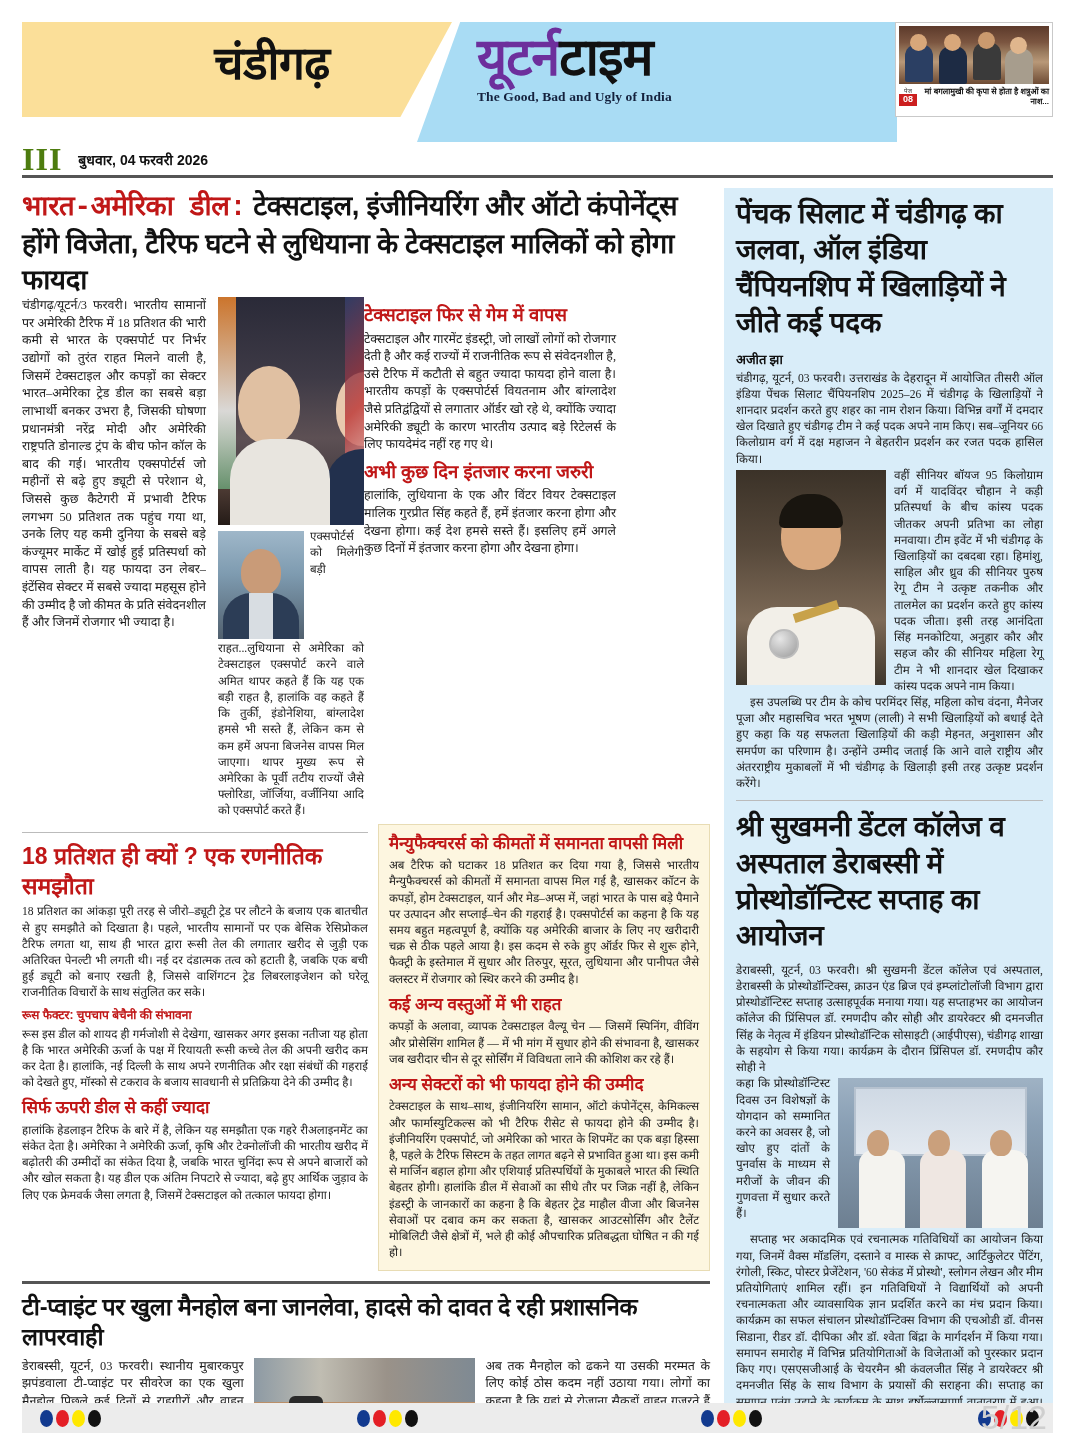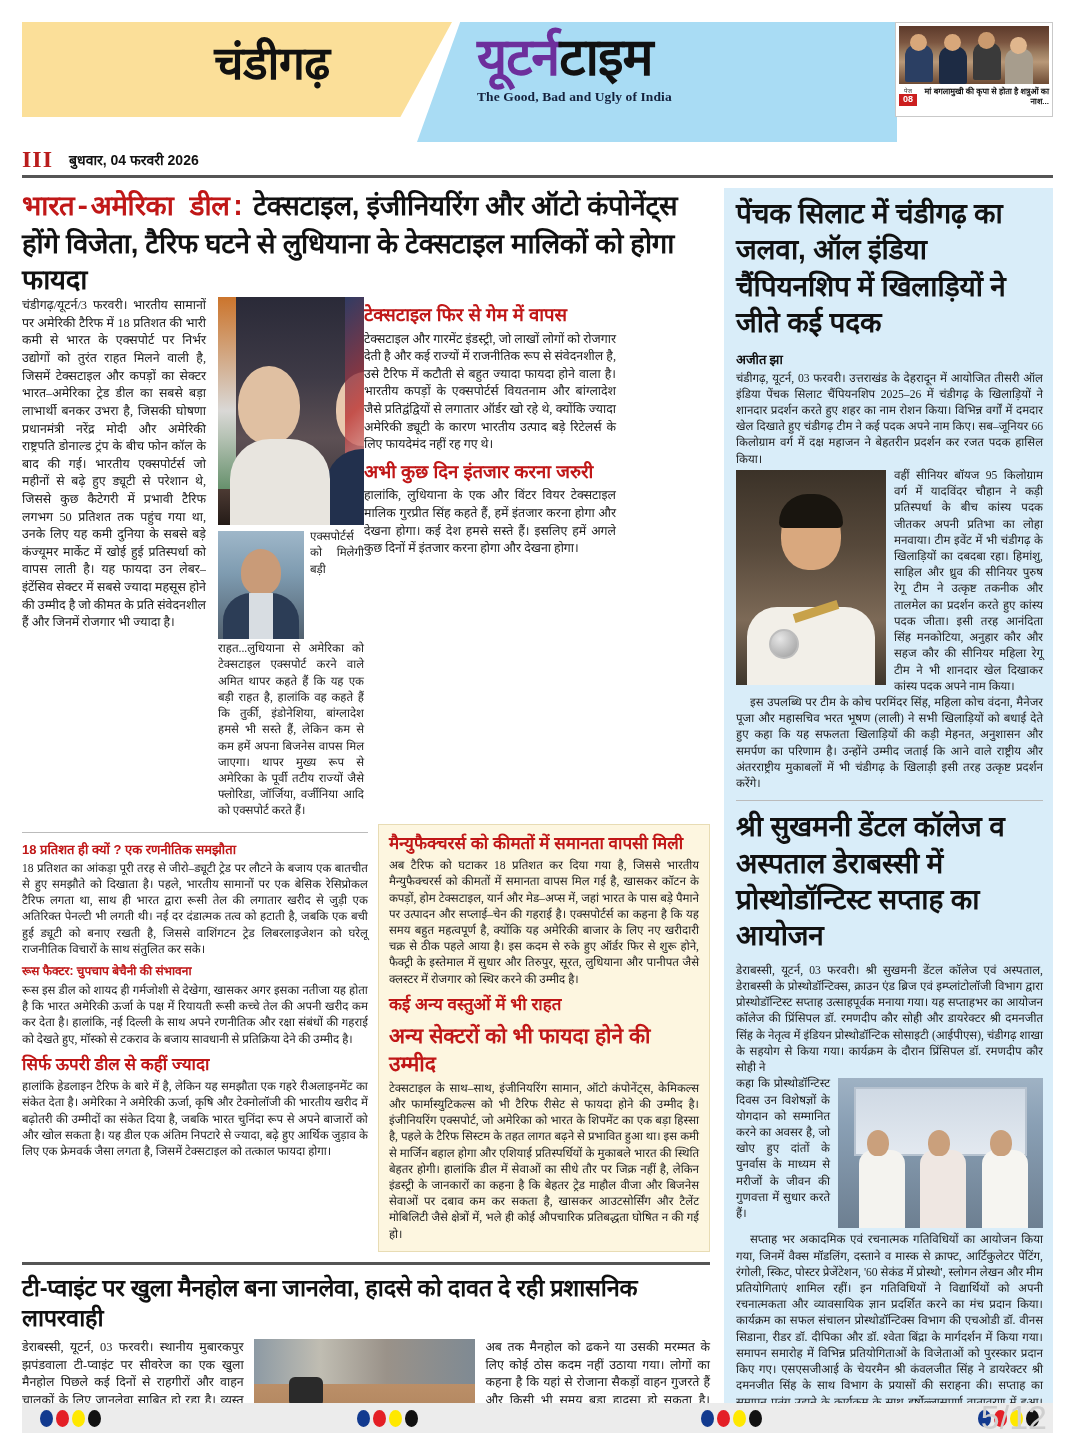--- a/index.html
+++ b/index.html
@@ -76,22 +76,22 @@
     font-size:8px; color:#111; line-height:1.25;text-align:right;
   }
 
   
   .datebar {
     position: relative; margin: 2px 22px 0 22px; height: 34px;
     display: flex; align-items: center; gap: 16px;
     border-bottom: 3px solid #555;
   }
   .dateline-num {
-    font-family: "Liberation Serif", serif; font-weight: 700; font-size: 24px;
-    color: #b91c1c; letter-spacing: 1px;
+    font-family: "Liberation Serif", serif; font-weight: 700; font-size: 32px;
+    color: #4d7c0f; letter-spacing: 1px;
   }
   .dateline-txt {
     font-family: "Liberation Sans", sans-serif; font-weight: 700; font-size: 14px; color: #111;
   }
 
   
   .content { position: relative; margin: 10px 22px 0 22px; display: flex; gap: 0; }
   .col-left { width: 700px; padding-right: 12px; }
   .col-right {
     width: 331px; background: #d9edf9; padding: 8px 10px 10px 12px;
@@ -350,34 +350,35 @@
             <h2 class="hl-sub">टेक्सटाइल फिर से गेम में वापस</h2>
             <p class="body-txt">टेक्सटाइल और गारमेंट इंडस्ट्री, जो लाखों लोगों को रोजगार देती है और कई राज्यों में राजनीतिक रूप से संवेदनशील है, उसे टैरिफ में कटौती से बहुत ज्यादा फायदा होने वाला है। भारतीय कपड़ों के एक्सपोर्टर्स वियतनाम और बांग्लादेश जैसे प्रतिद्वंद्वियों से लगातार ऑर्डर खो रहे थे, क्योंकि ज्यादा अमेरिकी ड्यूटी के कारण भारतीय उत्पाद बड़े रिटेलर्स के लिए फायदेमंद नहीं रह गए थे।</p>
             <h2 class="hl-sub">अभी कुछ दिन इंतजार करना जरुरी</h2>
             <p class="body-txt">हालांकि, लुधियाना के एक और विंटर वियर टेक्सटाइल मालिक गुरप्रीत सिंह कहते हैं, हमें इंतजार करना होगा और देखना होगा। कई देश हमसे सस्ते हैं। इसलिए हमें अगले कुछ दिनों में इंतजार करना होगा और देखना होगा।</p>
           </div>
         </div>
 
         <div style="display:flex; gap:10px; margin-top:4px;">
           <div style="width:352px;">
             <div class="rule-thin"></div>
-            <h2 class="hl-sub" style="font-size:13px;">18 प्रतिशत ही क्यों ? एक रणनीतिक समझौता</h2>
+            <h2 class="hl-sub" style="font-size:23px;">18 प्रतिशत ही क्यों ? एक रणनीतिक समझौता</h2>
             <p class="body-txt body-sm">18 प्रतिशत का आंकड़ा पूरी तरह से जीरो–ड्यूटी ट्रेड पर लौटने के बजाय एक बातचीत से हुए समझौते को दिखाता है। पहले, भारतीय सामानों पर एक बेसिक रेसिप्रोकल टैरिफ लगता था, साथ ही भारत द्वारा रूसी तेल की लगातार खरीद से जुड़ी एक अतिरिक्त पेनल्टी भी लगती थी। नई दर दंडात्मक तत्व को हटाती है, जबकि एक बची हुई ड्यूटी को बनाए रखती है, जिससे वाशिंगटन ट्रेड लिबरलाइजेशन को घरेलू राजनीतिक विचारों के साथ संतुलित कर सके।</p>
             <h2 class="hl-sub" style="font-size:12px;">रूस फैक्टर: चुपचाप बेचैनी की संभावना</h2>
             <p class="body-txt body-sm">रूस इस डील को शायद ही गर्मजोशी से देखेगा, खासकर अगर इसका नतीजा यह होता है कि भारत अमेरिकी ऊर्जा के पक्ष में रियायती रूसी कच्चे तेल की अपनी खरीद कम कर देता है। हालांकि, नई दिल्ली के साथ अपने रणनीतिक और रक्षा संबंधों की गहराई को देखते हुए, मॉस्को से टकराव के बजाय सावधानी से प्रतिक्रिया देने की उम्मीद है।</p>
             <h2 class="hl-sub" style="font-size:17px;">सिर्फ ऊपरी डील से कहीं ज्यादा</h2>
             <p class="body-txt body-sm">हालांकि हेडलाइन टैरिफ के बारे में है, लेकिन यह समझौता एक गहरे रीअलाइनमेंट का संकेत देता है। अमेरिका ने अमेरिकी ऊर्जा, कृषि और टेक्नोलॉजी की भारतीय खरीद में बढ़ोतरी की उम्मीदों का संकेत दिया है, जबकि भारत चुनिंदा रूप से अपने बाजारों को और खोल सकता है। यह डील एक अंतिम निपटारे से ज्यादा, बढ़े हुए आर्थिक जुड़ाव के लिए एक फ्रेमवर्क जैसा लगता है, जिसमें टेक्सटाइल को तत्काल फायदा होगा।</p>
           </div>
 
           <div style="width:338px;">
             <div class="tint-box" style="margin-top:0;">
               <h2 class="hl-sub" style="margin-top:0; font-size:17px;">मैन्युफैक्चरर्स को कीमतों में समानता वापसी मिली</h2>
               <p class="body-txt body-sm">अब टैरिफ को घटाकर 18 प्रतिशत कर दिया गया है, जिससे भारतीय मैन्युफैक्चरर्स को कीमतों में समानता वापस मिल गई है, खासकर कॉटन के कपड़ों, होम टेक्सटाइल, यार्न और मेड–अप्स में, जहां भारत के पास बड़े पैमाने पर उत्पादन और सप्लाई–चेन की गहराई है। एक्सपोर्टर्स का कहना है कि यह समय बहुत महत्वपूर्ण है, क्योंकि यह अमेरिकी बाजार के लिए नए खरीदारी चक्र से ठीक पहले आया है। इस कदम से रुके हुए ऑर्डर फिर से शुरू होने, फैक्ट्री के इस्तेमाल में सुधार और तिरुपुर, सूरत, लुधियाना और पानीपत जैसे क्लस्टर में रोजगार को स्थिर करने की उम्मीद है।</p>
               <h2 class="hl-sub" style="font-size:17px;">कई अन्य वस्तुओं में भी राहत</h2>
-              <h2 class="hl-sub" style="font-size:21px;">अन्य सेक्टरों को भी फायदा होने की उम्मीद</h2>
+              <p class="body-txt body-sm">कपड़ों के अलावा, व्यापक टेक्सटाइल वैल्यू चेन — जिसमें स्पिनिंग, वीविंग और प्रोसेसिंग शामिल हैं — में भी मांग में सुधार होने की संभावना है, खासकर जब खरीदार चीन से दूर सोर्सिंग में विविधता लाने की कोशिश कर रहे हैं।</p>
+              <h2 class="hl-sub" style="font-size:17px;">अन्य सेक्टरों को भी फायदा होने की उम्मीद</h2>
               <p class="body-txt body-sm">टेक्सटाइल के साथ–साथ, इंजीनियरिंग सामान, ऑटो कंपोनेंट्स, केमिकल्स और फार्मास्युटिकल्स को भी टैरिफ रीसेट से फायदा होने की उम्मीद है। इंजीनियरिंग एक्सपोर्ट, जो अमेरिका को भारत के शिपमेंट का एक बड़ा हिस्सा है, पहले के टैरिफ सिस्टम के तहत लागत बढ़ने से प्रभावित हुआ था। इस कमी से मार्जिन बहाल होगा और एशियाई प्रतिस्पर्धियों के मुकाबले भारत की स्थिति बेहतर होगी। हालांकि डील में सेवाओं का सीधे तौर पर जिक्र नहीं है, लेकिन इंडस्ट्री के जानकारों का कहना है कि बेहतर ट्रेड माहौल वीजा और बिजनेस सेवाओं पर दबाव कम कर सकता है, खासकर आउटसोर्सिंग और टैलेंट मोबिलिटी जैसे क्षेत्रों में, भले ही कोई औपचारिक प्रतिबद्धता घोषित न की गई हो।</p>
             </div>
           </div>
         </div>
       </div>
 
       <div class="rule-thick"></div>
 
       <div>
         <h1 class="hl-bottom">टी-प्वाइंट पर खुला मैनहोल बना जानलेवा, हादसे को दावत दे रही प्रशासनिक लापरवाही</h1>

